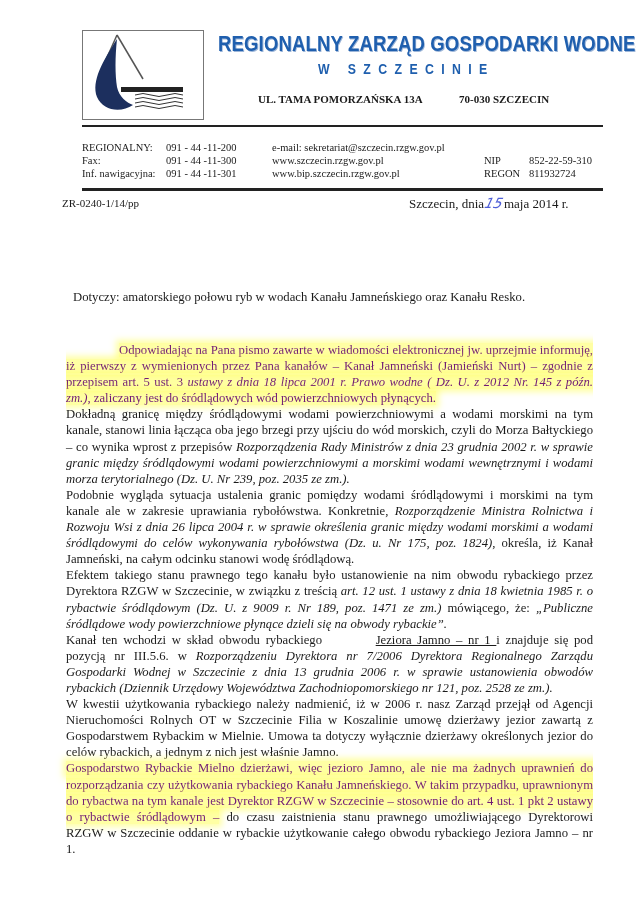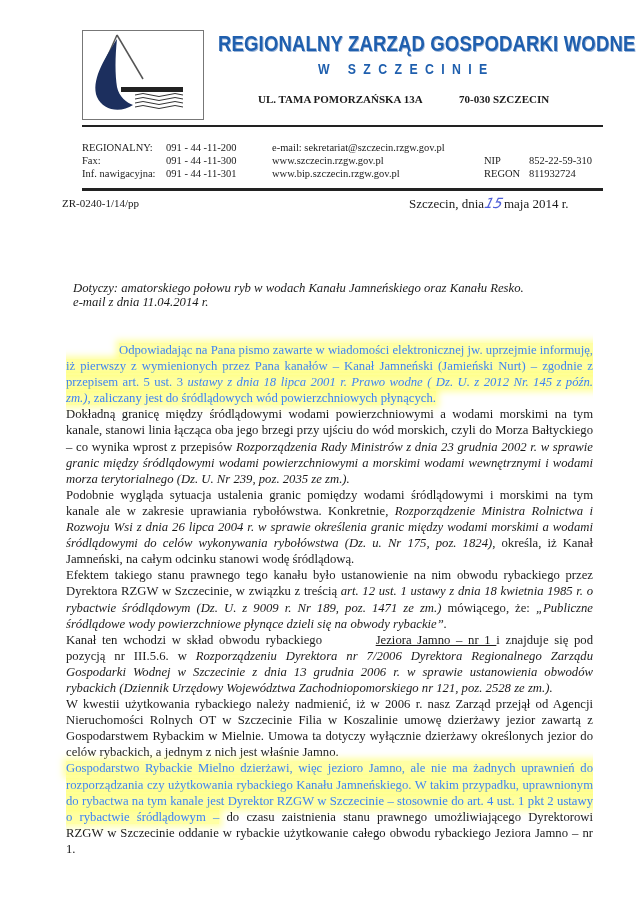--- a/index.html
+++ b/index.html
@@ -17,28 +17,28 @@
             font-size: 15px; color: #1f5fae; letter-spacing: 9px;
             transform: scaleX(0.82); transform-origin: left top; white-space: nowrap; }
   .addr { position: absolute; top: 93px; font-weight: bold; font-size: 11px; white-space: nowrap; }
   .rule { position: absolute; left: 82px; width: 521px; background: #222; }
   .contact { position: absolute; font-size: 10.5px; line-height: 13px; white-space: nowrap; }
   .contact div { height: 13px; }
   .refno { position: absolute; left: 62px; top: 197px; font-size: 11px; }
   .date { position: absolute; left: 409px; top: 195px; font-size: 13px; white-space: nowrap; }
   .date .hand { color: #4f5fd8; font-family: "DejaVu Sans", sans-serif; font-size: 14px;
                 font-style: italic; display: inline-block; transform: skewX(-15deg); margin: 0 1px; }
-  .subject { position: absolute; left: 73px; top: 281px; width: 520px;
-             font-style: italic; font-size: 12.7px; line-height: 14px; }
+  .subject { position: absolute; left: 73px; top: 290px; width: 520px;
+             font-size: 12.7px; line-height: 14px; }
   .body { position: absolute; left: 66px; top: 342px; width: 527px;
           font-size: 12.7px; line-height: 16.1px; text-align: justify; }
   .body p { margin: 0; }
   .indent { text-indent: 53px; }
   .hl { background: rgba(255, 255, 90, 0.55); box-shadow: 0 0 6px 3px rgba(255,255,90,0.55); }
-  .hlt { color: #3b82f6; }
+  .hlt { color: #701a75; }
   i { font-style: italic; }
   .u { text-decoration: underline; margin-left: 48px; }
 </style>
 </head>
 <body>
 
 <div class="logo">
   <svg width="120" height="88" viewBox="0 0 120 88">
     <line x1="34" y1="4" x2="18" y2="40" stroke="#555" stroke-width="1.5"></line>
     <line x1="34" y1="4" x2="60" y2="48" stroke="#555" stroke-width="1.5"></line>
@@ -83,21 +83,20 @@
 
 <div class="rule" style="top:188px;height:3px"></div>
 
 <div class="refno">ZR-0240-1/14/pp</div>
 <div class="date">
   <span>Szczecin, dnia</span><span class="hand">15</span><span>maja 2014 r.</span>
 </div>
 
 <div class="subject">
   <div>Dotyczy: amatorskiego połowu ryb w wodach Kanału Jamneńskiego oraz Kanału Resko.</div>
-  <div>e-mail z dnia 11.04.2014 r.</div>
 </div>
 
 <div class="body">
   <p class="indent"><span class="hl hlt"><span>Odpowiadając na Pana pismo zawarte w wiadomości elektronicznej jw. uprzejmie informuję, iż pierwszy z wymienionych przez Pana kanałów – Kanał Jamneński (Jamieński Nurt) – zgodnie z przepisem art. 5 ust. 3 </span><i>ustawy z dnia 18 lipca 2001 r. Prawo wodne ( Dz. U. z 2012 Nr. 145 z późn. zm.)</i><span>, zaliczany jest do śródlądowych wód powierzchniowych płynących.</span></span></p>
   <p><span>Dokładną granicę między śródlądowymi wodami powierzchniowymi a wodami morskimi na tym kanale, stanowi linia łącząca oba jego brzegi przy ujściu do wód morskich, czyli do Morza Bałtyckiego – co wynika wprost z przepisów </span><i>Rozporządzenia Rady Ministrów z dnia 23 grudnia 2002 r. w sprawie granic między śródlądowymi wodami powierzchniowymi a morskimi wodami wewnętrznymi i wodami morza terytorialnego (Dz. U. Nr 239, poz. 2035 ze zm.).</i></p>
   <p><span>Podobnie wygląda sytuacja ustalenia granic pomiędzy wodami śródlądowymi i morskimi na tym kanale ale w zakresie uprawiania rybołówstwa. Konkretnie, </span><i>Rozporządzenie Ministra Rolnictwa i Rozwoju Wsi z dnia 26 lipca 2004 r. w sprawie określenia granic między wodami morskimi a wodami śródlądowymi do celów wykonywania rybołówstwa (Dz. u. Nr 175, poz. 1824)</i><span>, określa, iż Kanał Jamneński, na całym odcinku stanowi wodę śródlądową.</span></p>
   <p><span>Efektem takiego stanu prawnego tego kanału było ustanowienie na nim obwodu rybackiego przez Dyrektora RZGW w Szczecinie, w związku z treścią </span><i>art. 12 ust. 1 ustawy z dnia 18 kwietnia 1985 r. o rybactwie śródlądowym (Dz. U. z 9009 r. Nr 189, poz. 1471 ze zm.)</i><span> mówiącego, że: </span><i>„Publiczne śródlądowe wody powierzchniowe płynące dzieli się na obwody rybackie”.</i></p>
   <p><span>Kanał ten wchodzi w skład obwodu rybackiego </span><span class="u">Jeziora Jamno – nr 1 </span><span>i znajduje się pod pozycją nr III.5.6. w </span><i>Rozporządzeniu Dyrektora nr 7/2006 Dyrektora Regionalnego Zarządu Gospodarki Wodnej w Szczecinie z dnia 13 grudnia 2006 r. w sprawie ustanowienia obwodów rybackich (Dziennik Urzędowy Województwa Zachodniopomorskiego nr 121, poz. 2528 ze zm.).</i></p>
   <p>W kwestii użytkowania rybackiego należy nadmienić, iż w 2006 r. nasz Zarząd przejął od Agencji Nieruchomości Rolnych OT w Szczecinie Filia w Koszalinie umowę dzierżawy jezior zawartą z Gospodarstwem Rybackim w Mielnie. Umowa ta dotyczy wyłącznie dzierżawy określonych jezior do celów rybackich, a jednym z nich jest właśnie Jamno.</p>
   <p><span class="hl hlt">Gospodarstwo Rybackie Mielno dzierżawi, więc jezioro Jamno, ale nie ma żadnych uprawnień do rozporządzania czy użytkowania rybackiego Kanału Jamneńskiego. W takim przypadku, uprawnionym do rybactwa na tym kanale jest Dyrektor RZGW w Szczecinie – stosownie do art. 4 ust. 1 pkt 2 ustawy o rybactwie śródlądowym –</span><span> do czasu zaistnienia stanu prawnego umożliwiającego Dyrektorowi RZGW w Szczecinie oddanie w rybackie użytkowanie całego obwodu rybackiego Jeziora Jamno – nr 1.</span></p>

